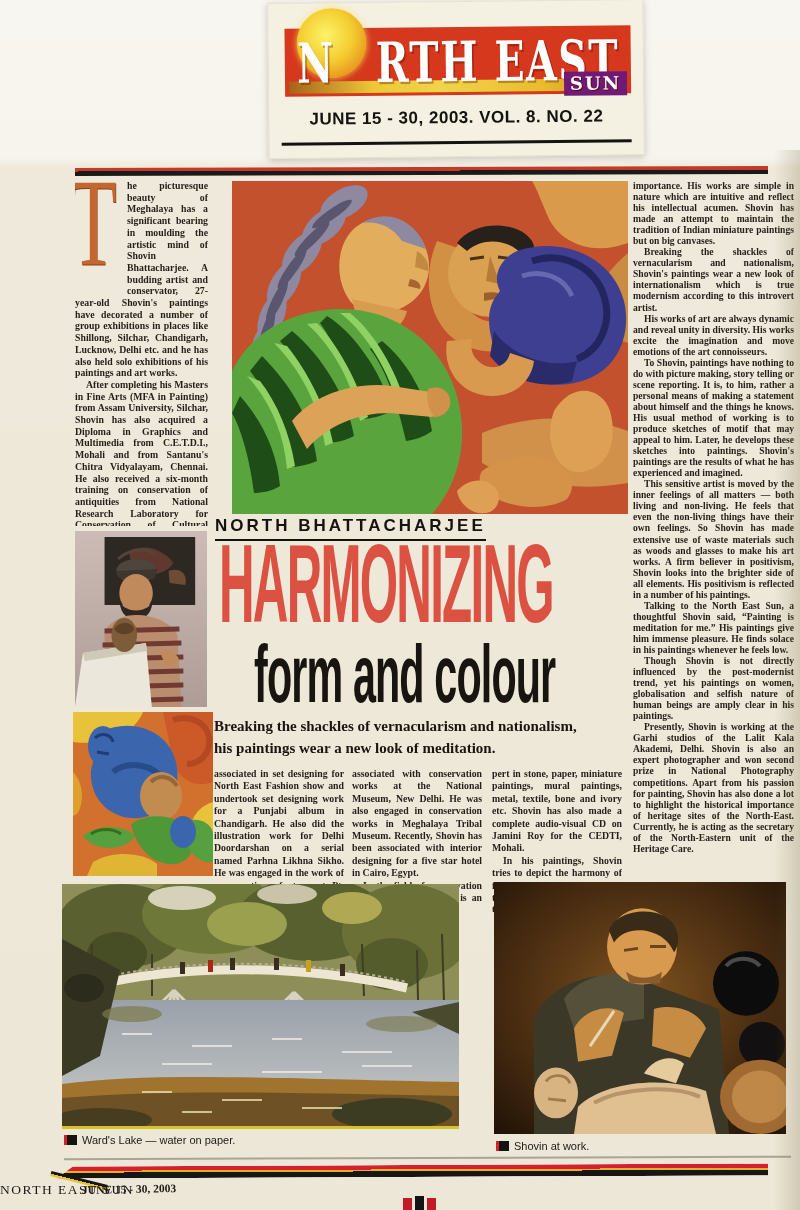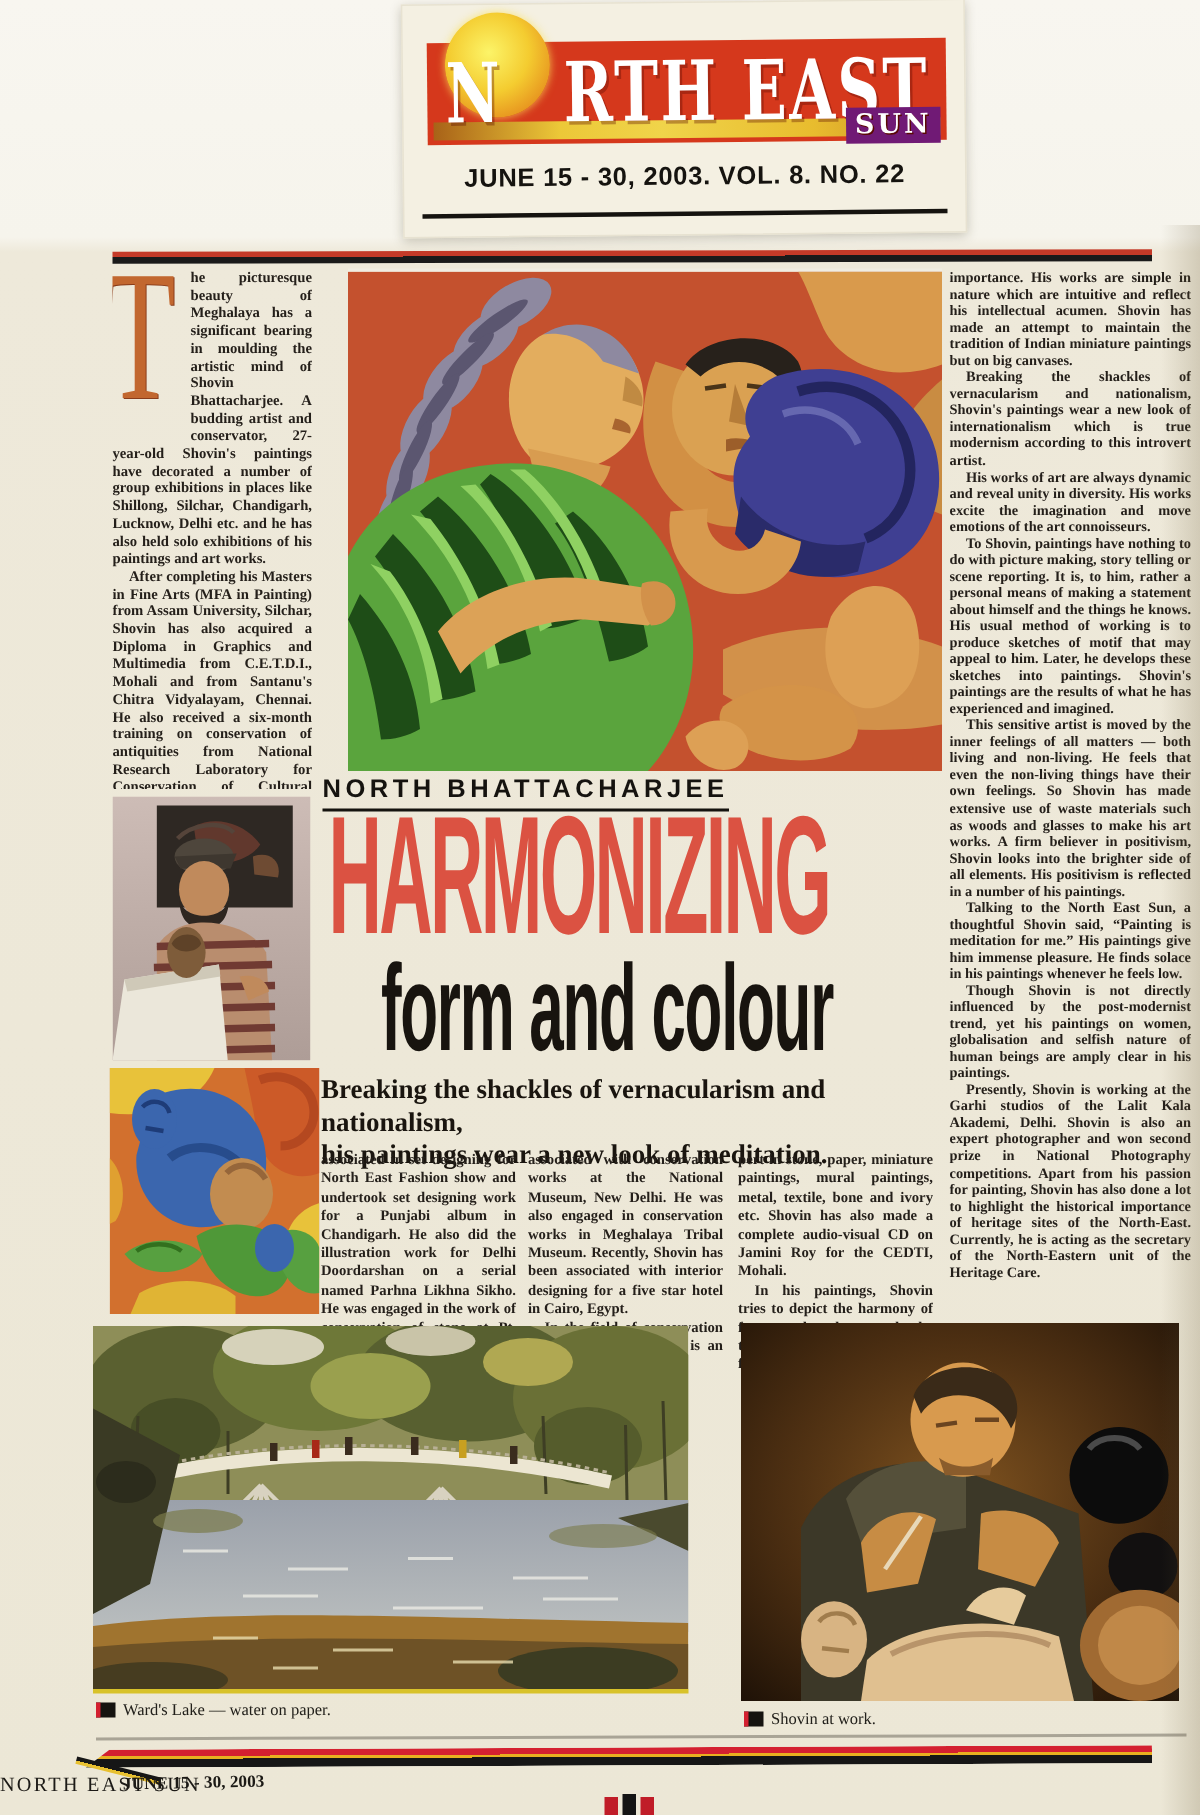--- a/index.html
+++ b/index.html
@@ -54,34 +54,34 @@
   .kicker{position:absolute;left:215px;top:516px;font-family:"Liberation Sans",sans-serif;
        font-weight:bold;font-size:17px;letter-spacing:3px;color:#15130f;
        border-bottom:2px solid #15130f;padding-bottom:3px;}
   .headline1{position:absolute;left:219px;top:528px;font-family:"Liberation Sans",sans-serif;
        font-weight:bold;font-size:56px;line-height:1;letter-spacing:-2px;color:#db5242;
        transform:scale(0.88,2.0);transform-origin:left top;white-space:nowrap;}
   .headline2{position:absolute;left:254px;top:634px;font-family:"Liberation Sans",sans-serif;
        font-weight:bold;font-size:48px;line-height:1;letter-spacing:-1px;color:#18140f;
        transform:scale(0.86,1.7);transform-origin:left top;white-space:nowrap;}
   .subhead{position:absolute;left:214px;top:716px;width:418px;font-family:"Liberation Serif",serif;
-       font-weight:bold;font-size:18px;line-height:21.5px;color:#1a150f;}
+       font-weight:bold;font-size:15px;line-height:21.5px;color:#1a150f;}
 
   
   .img{position:absolute;overflow:hidden;}
   .img svg{display:block;width:100%;height:100%;}
   .main-painting{left:232px;top:179px;width:396px;height:333px;border-top:2px solid #f0ede2;}
   .artist-photo{left:75px;top:531px;width:132px;height:176px;}
   .colorful-painting{left:73px;top:712px;width:140px;height:164px;}
   .lake-photo{left:62px;top:884px;width:397px;height:242px;border-bottom:3px solid #d8c22a;}
   .work-photo{left:494px;top:882px;width:292px;height:252px;}
 
   
   .caption{position:absolute;display:flex;align-items:center;gap:5px;
-       font-family:Liberation Serif, serif;font-size:11px;font-weight:500;color:#22201b;}
+       font-family:Liberation Sans, sans-serif;font-size:11px;font-weight:500;color:#22201b;}
   .cap-left{left:64px;top:1134px;}
   .cap-right{left:496px;top:1140px;justify-content:center;}
   .cap-square{width:10px;height:10px;background:#15130f;border-left:3px solid #d42030;flex:0 0 auto;}
   .cap-rule{position:absolute;left:64px;top:1157px;width:727px;height:2px;background:#a9a496;
        transform:rotate(-0.2deg);}
 
   
   .foot-band{position:absolute;left:57px;top:1165px;width:711px;height:12px;transform:rotate(-0.25deg);
        background:linear-gradient(180deg,#d42030 0 36%,#e8b020 36% 52%,#161616 52% 100%);
        clip-path:polygon(16px 0,100% 0,100% 100%,0 100%);}

